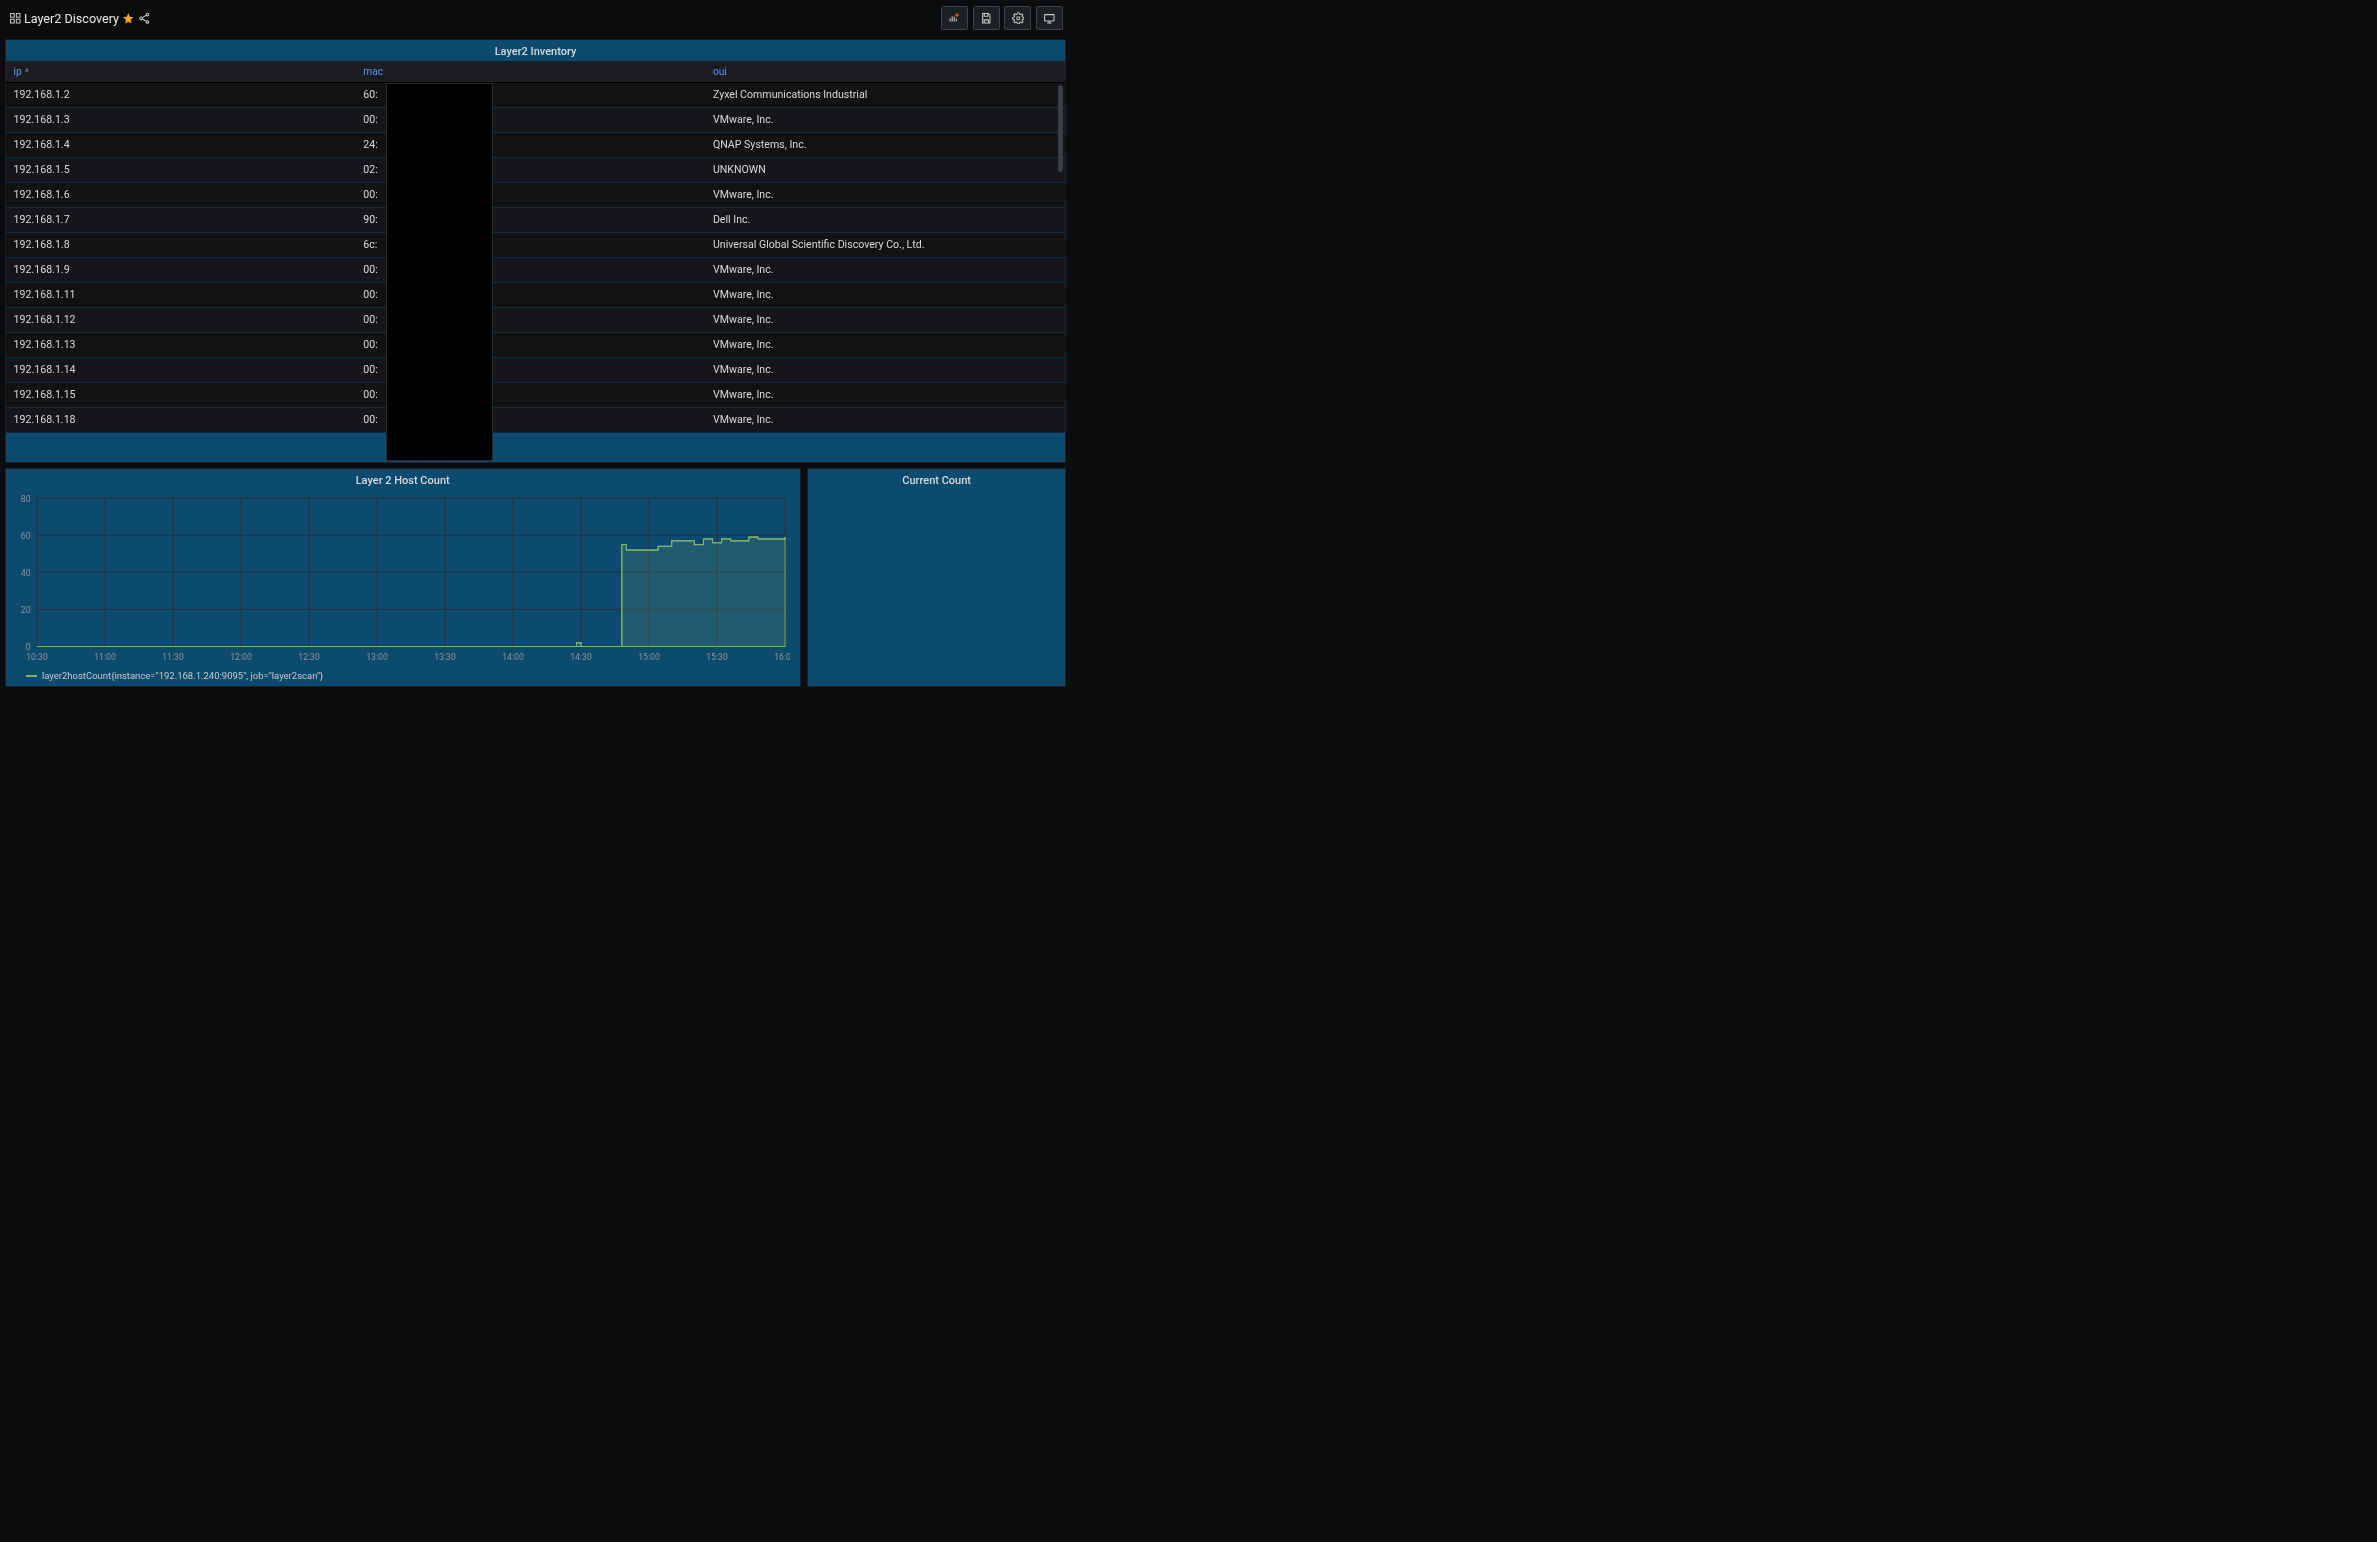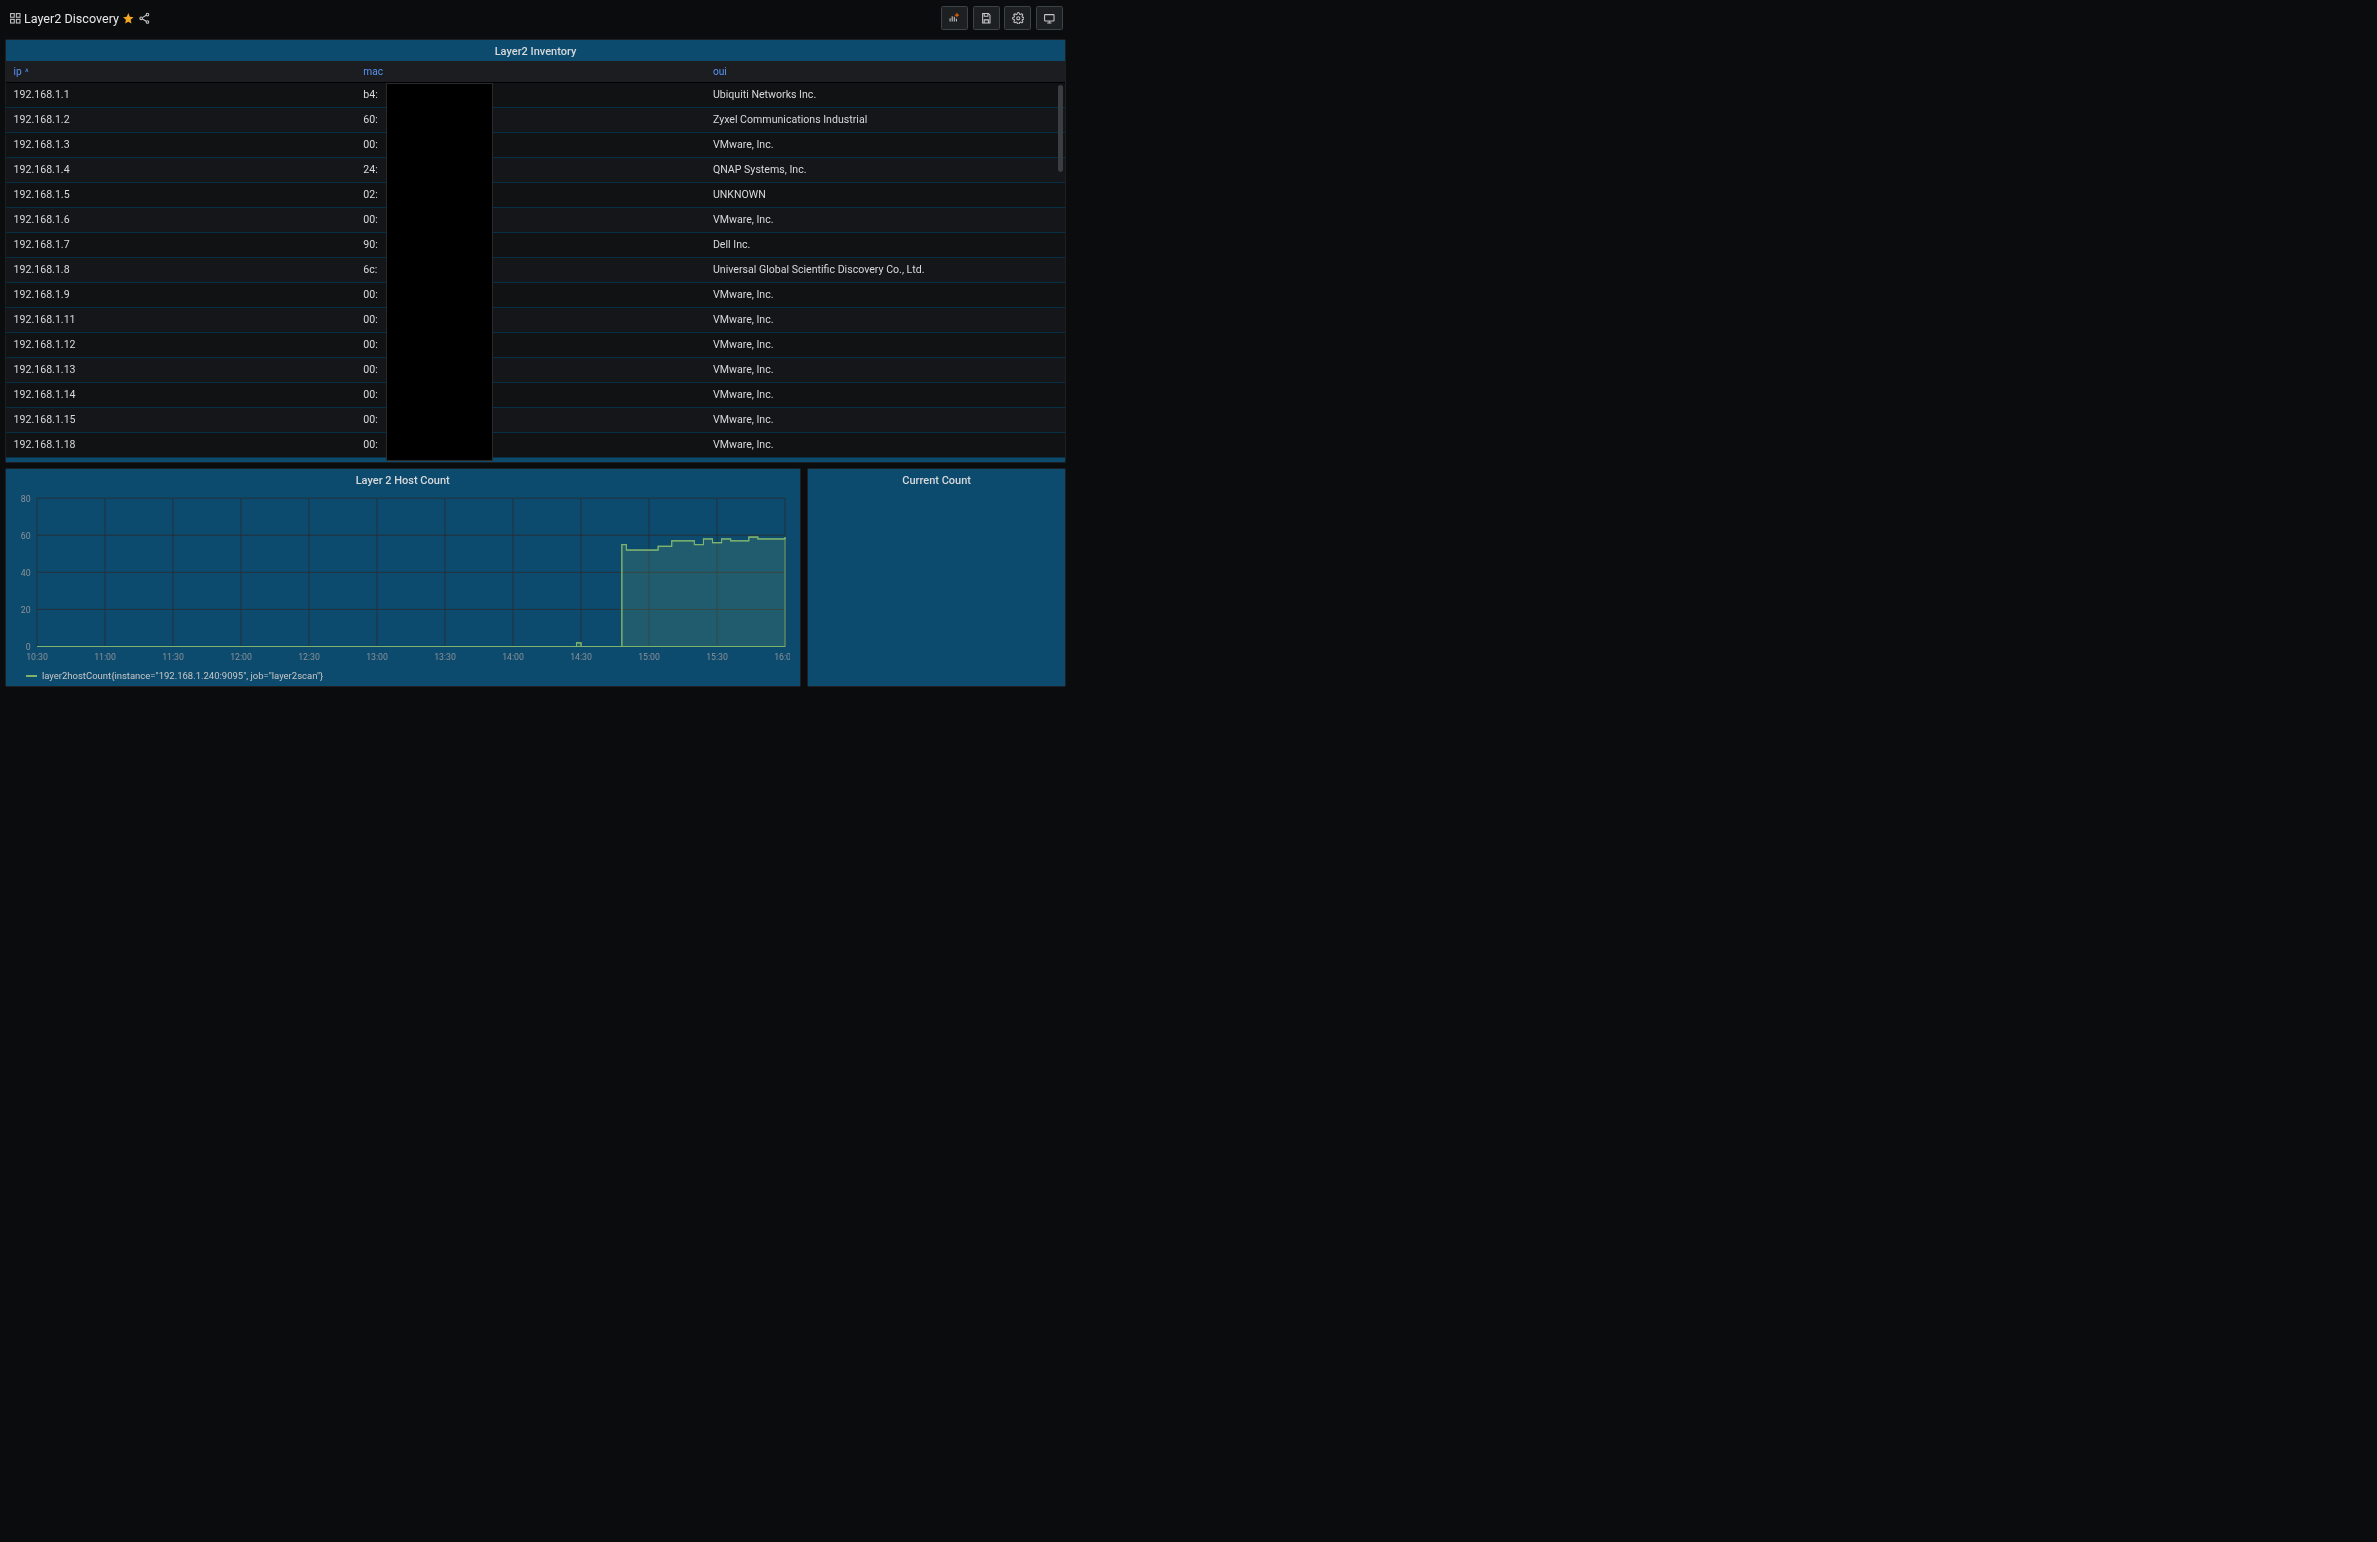--- a/index.html
+++ b/index.html
@@ -150,25 +150,20 @@
         </colgroup>
       <thead>
         <tr>
           <th><span>ip</span><span class="sort">^</span></th>
           <th>mac</th>
           <th>oui</th>
         </tr>
       </thead>
       <tbody id="inv-body">
           <tr>
-            <td>192.168.1.1</td>
-            <td>b4:</td>
-            <td>Ubiquiti Networks Inc.</td>
-          </tr>
-          <tr>
             <td>192.168.1.2</td>
             <td>60:</td>
             <td>Zyxel Communications Industrial</td>
           </tr>
           <tr>
             <td>192.168.1.3</td>
             <td>00:</td>
             <td>VMware, Inc.</td>
           </tr>
           <tr>

